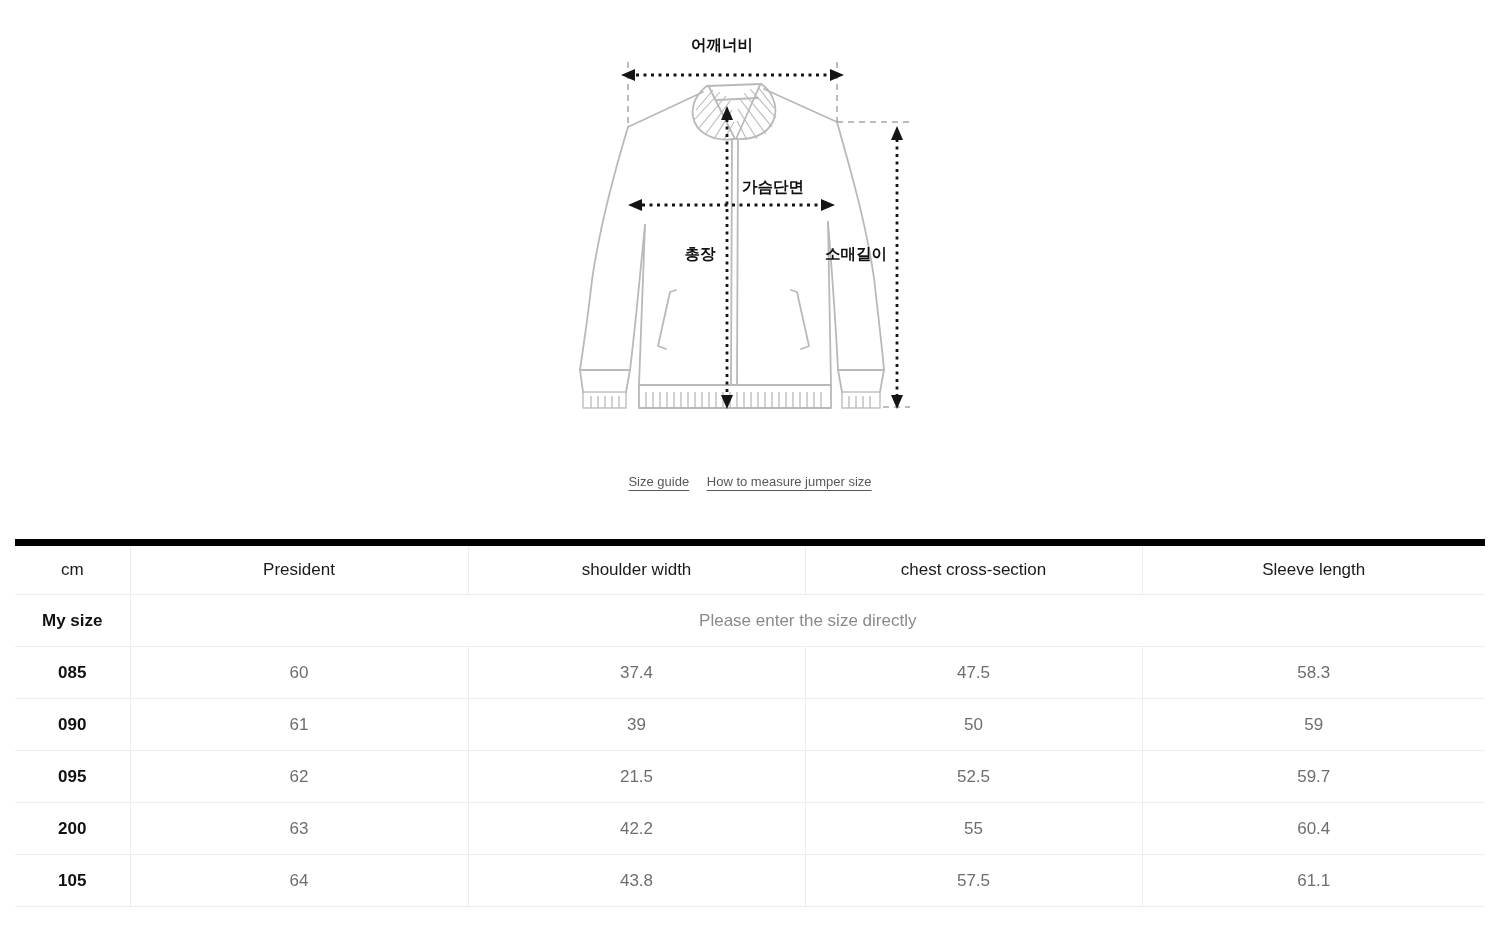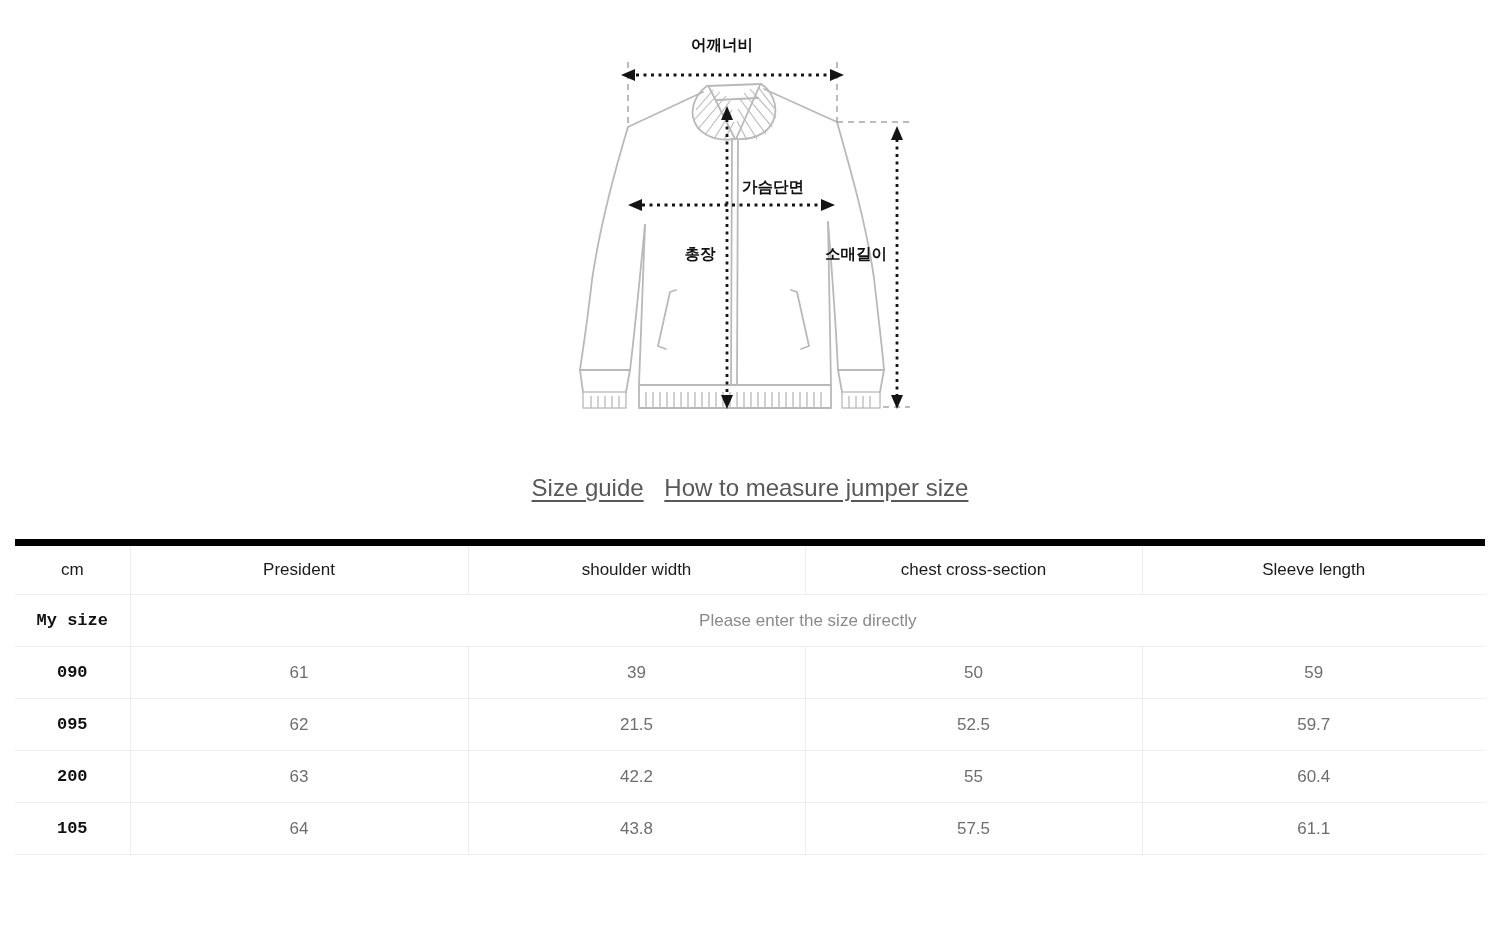--- a/index.html
+++ b/index.html
@@ -14,35 +14,35 @@
                     font-size:15.5px; fill:#111; }
   .outline { stroke:#b9b9b9; stroke-width:1.8; fill:none; stroke-linejoin:round; stroke-linecap:round; }
   .hatch   { stroke:#b9b9b9; stroke-width:1.1; fill:none; }
   .rib     { stroke:#b9b9b9; stroke-width:1.3; fill:none; }
   .marrow  { stroke:#141414; stroke-width:2.8; fill:none; stroke-dasharray:3 4.5; }
   .mhead   { fill:#141414; stroke:none; }
   .guide   { stroke:#a6a6a6; stroke-width:1.5; fill:none; stroke-dasharray:6 5; }
 
   
   .links { position:absolute; left:0; right:0; top:474px; text-align:center;
-           font-size:24px; }
+           font-size:13px; }
   .links a { color:#585858; text-decoration:underline; text-underline-offset:4px;
              cursor:pointer; margin:0 7px; }
 
   
   table.size-table { position:absolute; left:15px; top:539px; width:1470px;
                      border-collapse:collapse; table-layout:fixed;
                      border-top:7px solid #000000; }
   .size-table th, .size-table td {
       height:52px; text-align:center; vertical-align:middle; font-size:17px;
       border-bottom:1px solid #ededed; padding:0; }
   .size-table th:not(:first-child), .size-table td:not(:first-child) {
       border-left:1px solid #ededed; }
   .size-table thead th { font-weight:500; color:#1b1b1b; }
-  .size-table tbody th { font-weight:600; color:#111111;font-family:Liberation Mono, monospace; }
+  .size-table tbody th { font-weight:600; color:#111111; }
   .size-table tbody td { font-weight:400; color:#6e6e6e; }
   .size-table td.placeholder { color:#8a8a8a; cursor:text; }
 </style>
 </head>
 <body>
 
 <div class="page">
 
   <div class="diagram-wrap">
     <svg width="380" height="405" viewBox="0 0 380 405">
@@ -201,20 +201,27 @@
         <th>chest cross-section</th>
         <th>Sleeve length</th>
       </tr>
     </thead>
     <tbody>
       <tr>
         <th>My size</th>
         <td colspan="4" class="placeholder">Please enter the size directly</td>
       </tr>
       <tr>
+        <th>085</th>
+        <td>60</td>
+        <td>37.4</td>
+        <td>47.5</td>
+        <td>58.3</td>
+      </tr>
+      <tr>
         <th>090</th>
         <td>61</td>
         <td>39</td>
         <td>50</td>
         <td>59</td>
       </tr>
       <tr>
         <th>095</th>
         <td>62</td>
         <td>21.5</td>

